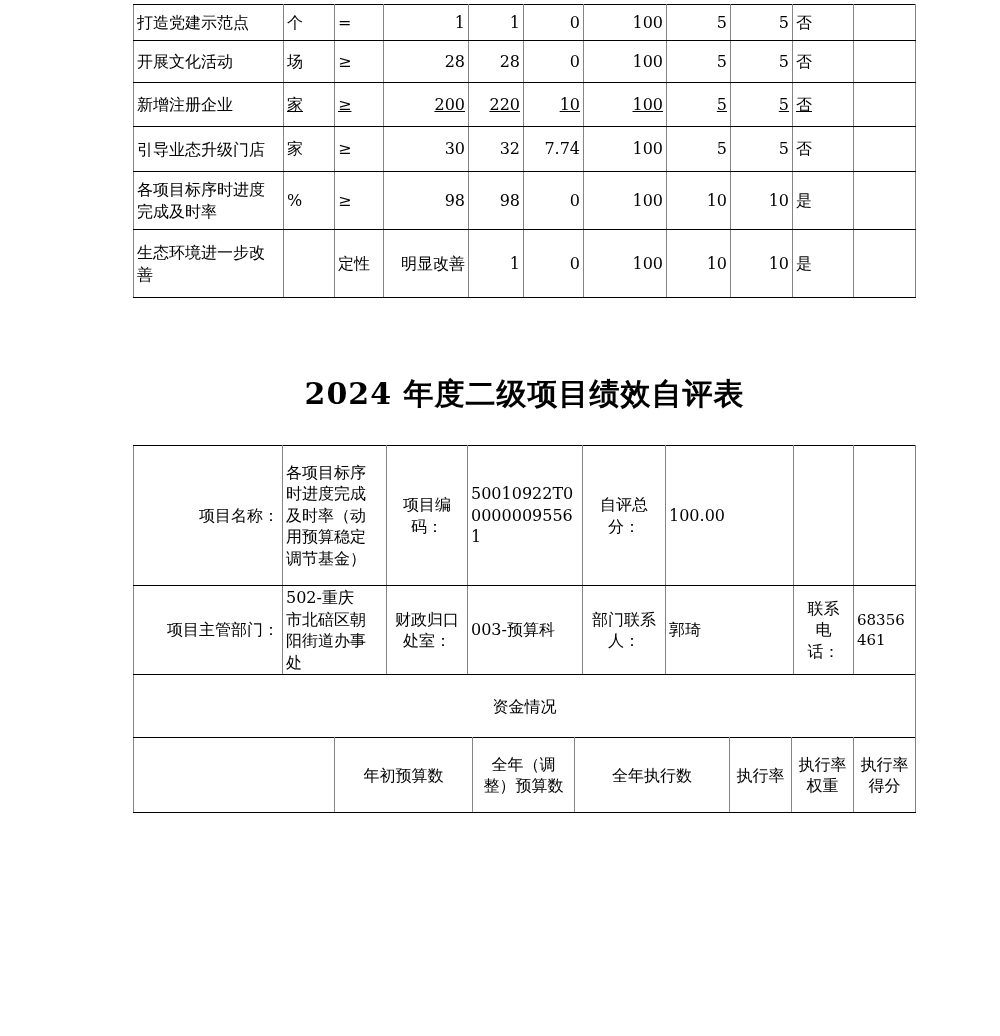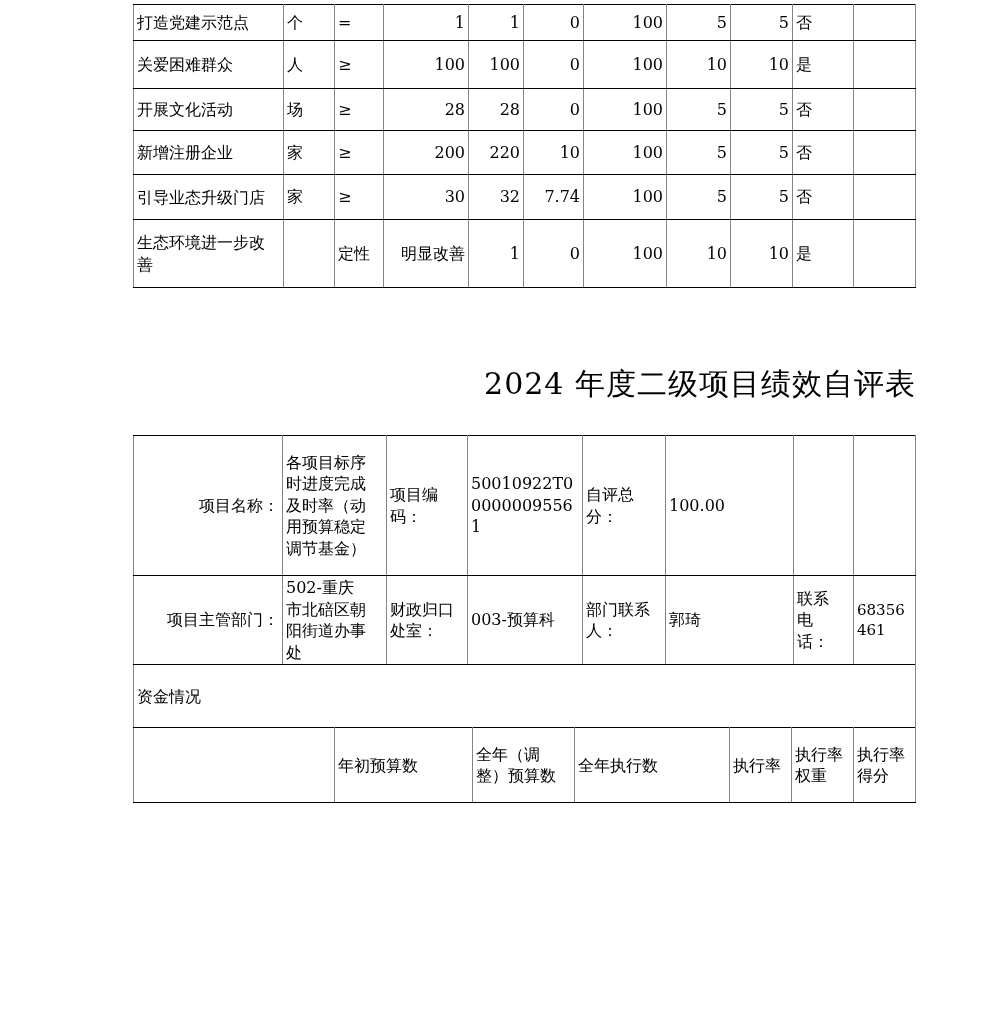--- a/index.html
+++ b/index.html
@@ -9,32 +9,32 @@
     position:relative;
   }
   .content{position:absolute;left:133px;top:0;width:783px;}
   table{border-collapse:collapse;table-layout:fixed;width:782px;background:#fff;}
   td,th{
     border-left:1px solid #848484;border-right:1px solid #848484;
     border-top:1px solid #000;border-bottom:1px solid #000;
     font-size:16px;font-weight:normal;padding:1px 3px;vertical-align:middle;
     overflow:hidden;line-height:1.35;word-break:normal;
   }
-  .ar{text-align:right}.al{text-align:left}.ac{text-align:left}
+  .ar{text-align:right}.al{text-align:left}.ac{text-align:center}
   .top-table{margin-top:4px;}
   .stack{margin-top:-1px;}
   .w128{display:inline-block;width:128px;vertical-align:middle;}
   .w80{display:inline-block;width:80px;vertical-align:middle;}
   .w64{display:inline-block;width:64px;vertical-align:middle;}
   .w48{display:inline-block;width:48px;vertical-align:middle;}
   .w33{display:inline-block;width:33px;vertical-align:middle;}
   .breakall{word-break:break-all;}
   .phone-val{font-size:15px;word-break:break-all;}
   .doc-title{
-    text-align:right;font-weight:normal;font-size:30px;line-height:44px;
+    text-align:center;font-weight:bold;font-size:30px;line-height:44px;
     margin:74px 0 30px 0;letter-spacing:1px;
   }
   .status-row td{height:44px;vertical-align:middle;}
   .info-r1 td{height:137px;}
   .info-r2 td{height:81px;}
   .fund-title-row td{height:60px;}
   .fund-head-row th{height:72px;}
 </style>
 </head>
 <body>
@@ -62,47 +62,34 @@
           <td class="al">=</td>
           <td class="ar">1</td>
           <td class="ar">1</td>
           <td class="ar">0</td>
           <td class="ar">100</td>
           <td class="ar">5</td>
           <td class="ar">5</td>
           <td class="al">否</td>
           <td class="al"></td>
         </tr>
-        <tr style="height: 48px;">
-          <td class="al"><span class="w128">关爱困难群众</span></td>
-          <td class="al">人</td>
-          <td class="al">≥</td>
-          <td class="ar">100</td>
-          <td class="ar">100</td>
-          <td class="ar">0</td>
-          <td class="ar">100</td>
-          <td class="ar">10</td>
-          <td class="ar">10</td>
-          <td class="al">是</td>
-          <td class="al"></td>
-        </tr>
         <tr style="height: 42px;">
           <td class="al"><span class="w128">开展文化活动</span></td>
           <td class="al">场</td>
           <td class="al">≥</td>
           <td class="ar">28</td>
           <td class="ar">28</td>
           <td class="ar">0</td>
           <td class="ar">100</td>
           <td class="ar">5</td>
           <td class="ar">5</td>
           <td class="al">否</td>
           <td class="al"></td>
         </tr>
-        <tr style="height: 44px;">
+        <tr style="height: 44px; text-decoration: underline;">
           <td class="al"><span class="w128">新增注册企业</span></td>
           <td class="al">家</td>
           <td class="al">≥</td>
           <td class="ar">200</td>
           <td class="ar">220</td>
           <td class="ar">10</td>
           <td class="ar">100</td>
           <td class="ar">5</td>
           <td class="ar">5</td>
           <td class="al">否</td>
@@ -112,20 +99,33 @@
           <td class="al"><span class="w128">引导业态升级门店</span></td>
           <td class="al">家</td>
           <td class="al">≥</td>
           <td class="ar">30</td>
           <td class="ar">32</td>
           <td class="ar">7.74</td>
           <td class="ar">100</td>
           <td class="ar">5</td>
           <td class="ar">5</td>
           <td class="al">否</td>
+          <td class="al"></td>
+        </tr>
+        <tr style="height: 58px;">
+          <td class="al"><span class="w128">各项目标序时进度完成及时率</span></td>
+          <td class="al">%</td>
+          <td class="al">≥</td>
+          <td class="ar">98</td>
+          <td class="ar">98</td>
+          <td class="ar">0</td>
+          <td class="ar">100</td>
+          <td class="ar">10</td>
+          <td class="ar">10</td>
+          <td class="al">是</td>
           <td class="al"></td>
         </tr>
         <tr style="height: 68px;">
           <td class="al"><span class="w128">生态环境进一步改善</span></td>
           <td class="al"></td>
           <td class="al">定性</td>
           <td class="ar">明显改善</td>
           <td class="ar">1</td>
           <td class="ar">0</td>
           <td class="ar">100</td>

